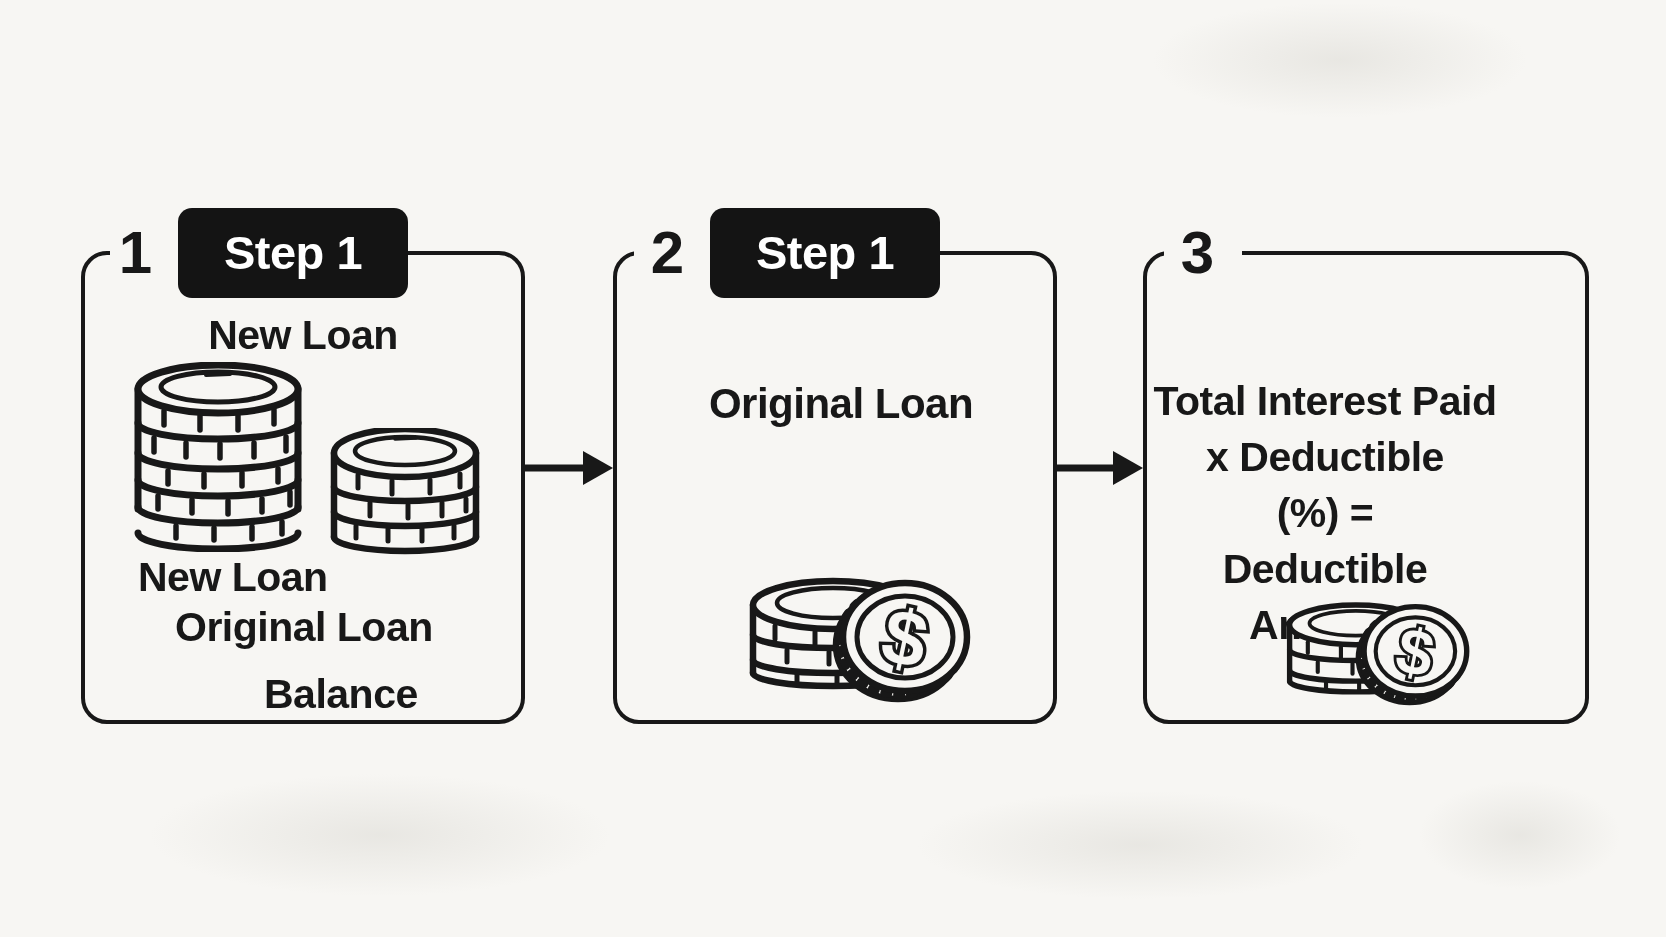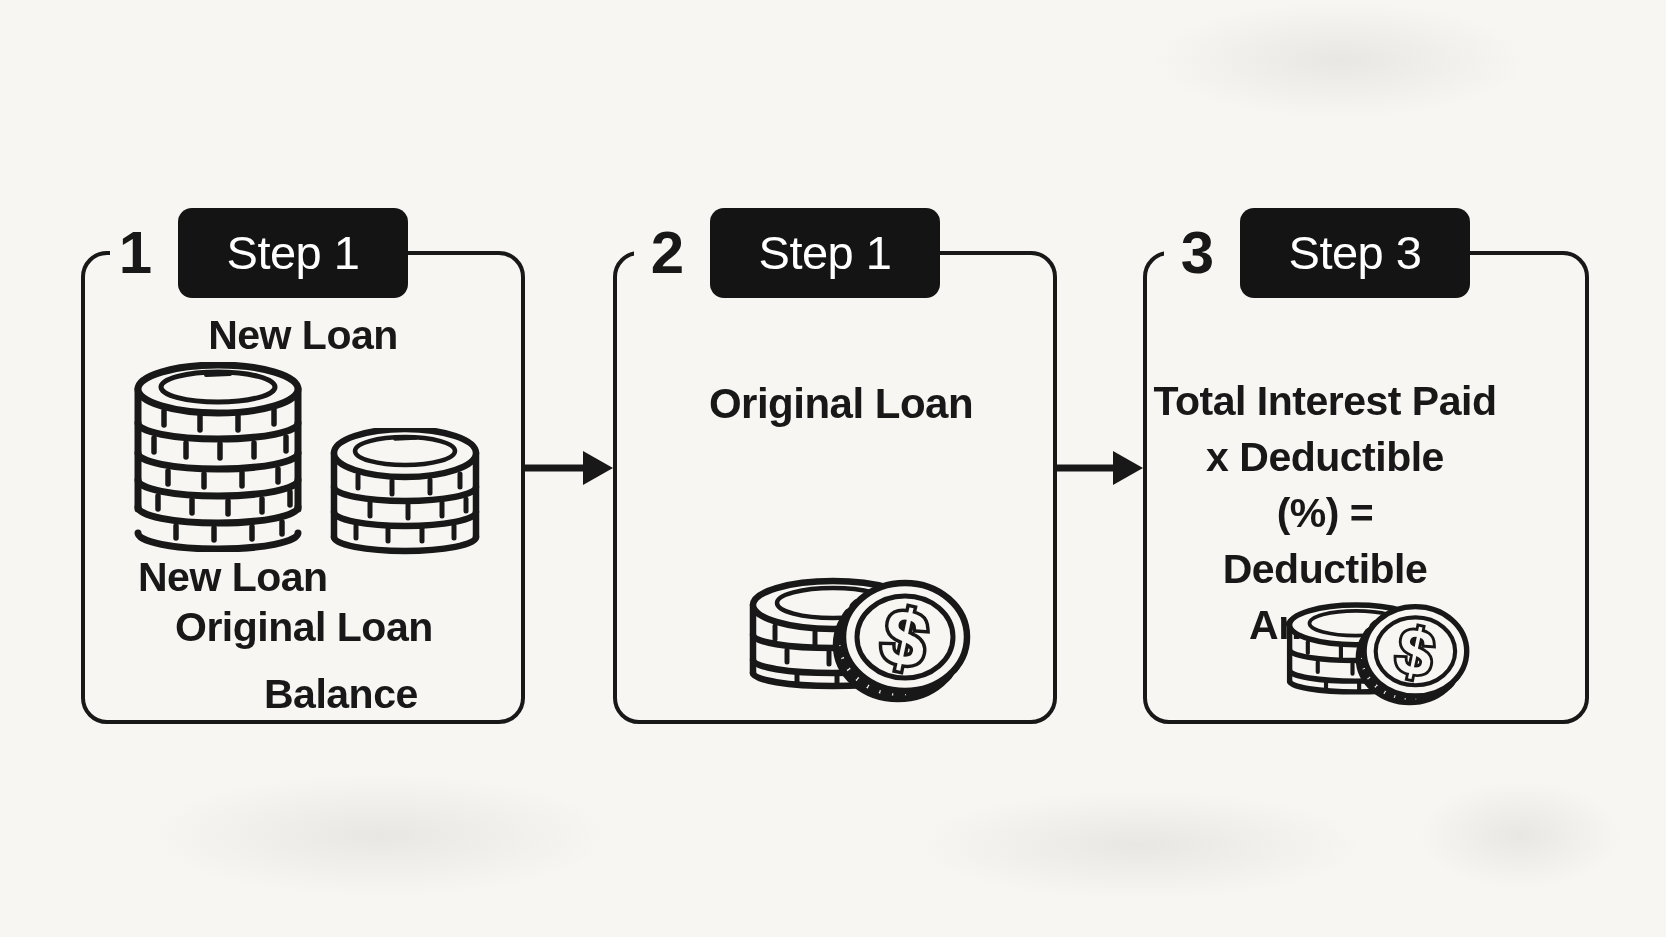--- a/index.html
+++ b/index.html
@@ -65,21 +65,21 @@
   .step-badge {
     position: absolute;
     top: -47px;
     left: 93px;
     width: 230px;
     height: 90px;
     background: #141414;
     border-radius: 14px;
     color: #ffffff;
     font-size: 47px;
-    font-weight: 400;
+    font-weight: 700;
     line-height: 90px;
     text-align: center;
     letter-spacing: -0.5px;
   }
 
   .box-heading {
     position: absolute;
     top: 57px;
     left: 0;
     width: 436px;
@@ -242,21 +242,20 @@
       <ellipse cx="156" cy="66" rx="62" ry="54" stroke-width="8" stroke-dasharray="4 9"></ellipse>
       <ellipse cx="160" cy="62" rx="62" ry="54" fill="#f7f6f3" stroke-width="6.5"></ellipse>
       <ellipse cx="160" cy="62" rx="48" ry="41" stroke-width="5"></ellipse>
       <text x="160" y="90" transform="rotate(12 160 62)" font-family="Liberation Sans, DejaVu Sans, sans-serif" font-size="78" font-weight="bold" text-anchor="middle" fill="#f7f6f3" stroke="#181818" stroke-width="7" paint-order="stroke">$</text>
     </svg>
   </section>
 
   <section class="step-box box-3">
     <div class="num-patch"></div>
     <div class="step-number">3</div>
-    <div class="step-badge">Step 3</div>
 
     <div class="formula">
       <div>Total Interest Paid</div>
       <div>x Deductible</div>
       <div>(%) =</div>
       <div>Deductible Amount</div>
     </div>
 
     <svg class="icon-abs coins-3" width="192" height="106" viewBox="0 0 232 128" fill="none" stroke="#181818" stroke-linecap="round">
       <line x1="8" y1="30" x2="8" y2="98" stroke-width="6.5"></line>

